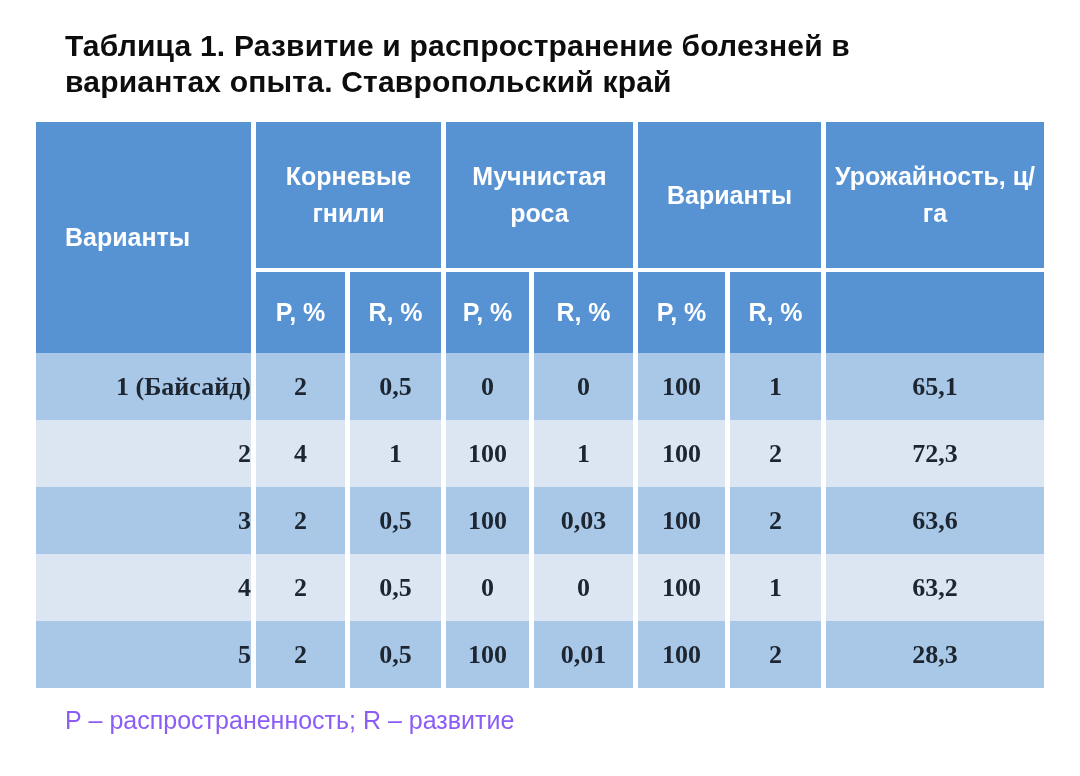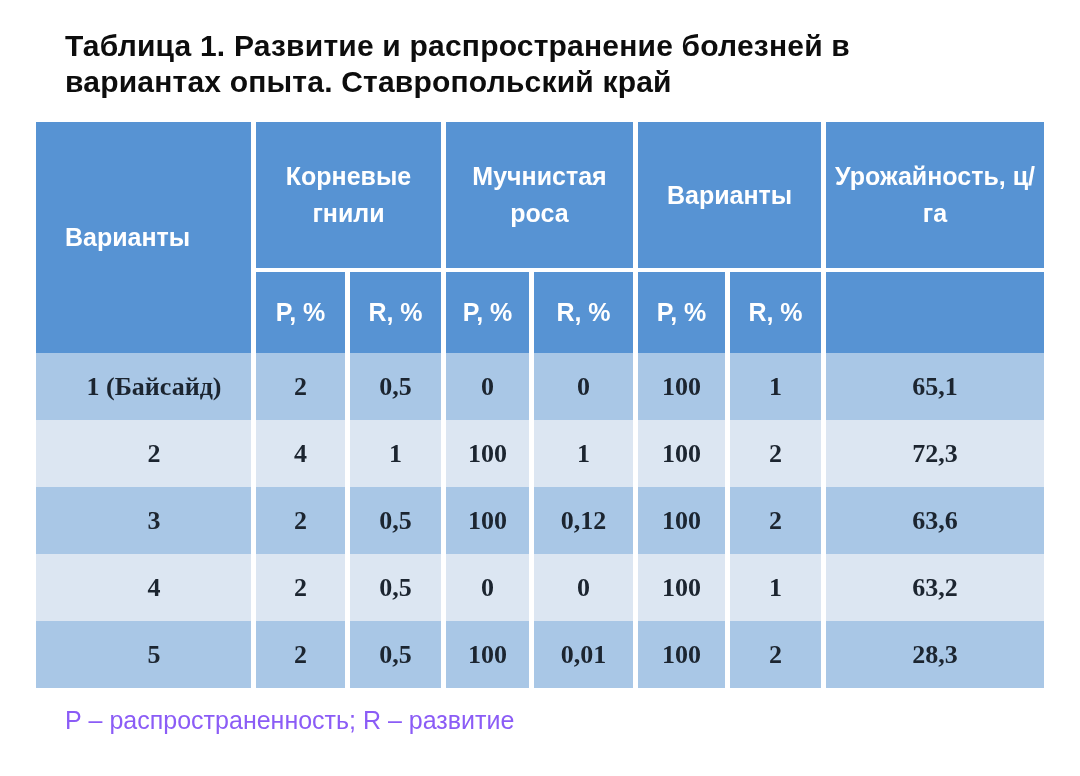--- a/index.html
+++ b/index.html
@@ -48,21 +48,21 @@
 
   tbody td {
     height: 67px;
     font-family: "Liberation Serif", serif;
     font-weight: bold;
     font-size: 26px;
     color: #1c2530;
     text-align: center;
     vertical-align: middle;
   }
-  tbody td.variant { text-align: center; padding-left: 21px; }
+  tbody td.variant { text-align: right; padding-left: 21px; }
   tbody tr.shade-dark td  { background: #a9c7e6; }
   tbody tr.shade-light td { background: #dce6f2; }
 
   .footnote {
     margin: 18px 0 0 29px;
     font-size: 25px;
     color: #8b5cf6;
   }
 </style>
 </head>
@@ -120,21 +120,21 @@
         <td class="vline">1</td>
         <td class="vline">100</td>
         <td class="vline">2</td>
         <td>72,3</td>
       </tr>
       <tr class="shade-dark">
         <td class="variant vline">3</td>
         <td class="vline">2</td>
         <td class="vline">0,5</td>
         <td class="vline">100</td>
-        <td class="vline">0,12</td>
+        <td class="vline">0,03</td>
         <td class="vline">100</td>
         <td class="vline">2</td>
         <td>63,6</td>
       </tr>
       <tr class="shade-light">
         <td class="variant vline">4</td>
         <td class="vline">2</td>
         <td class="vline">0,5</td>
         <td class="vline">0</td>
         <td class="vline">0</td>

